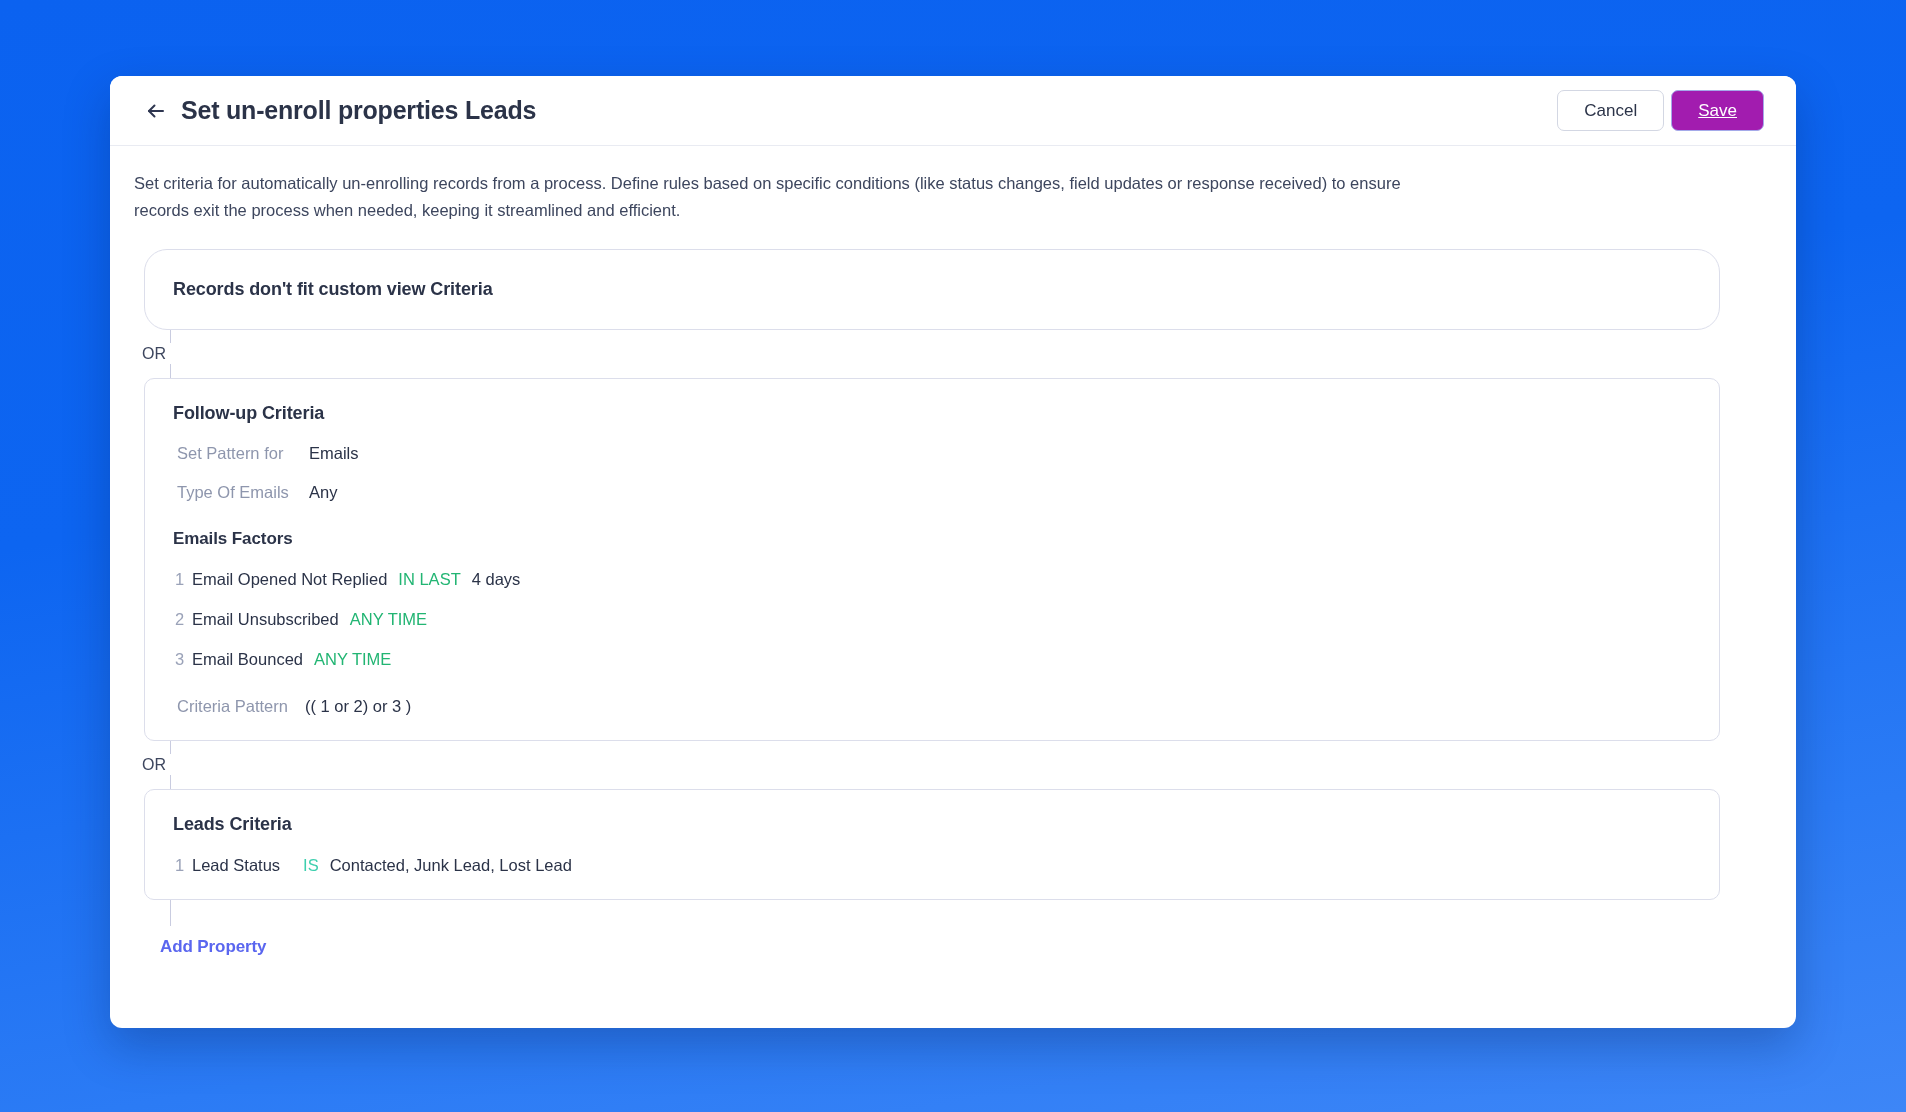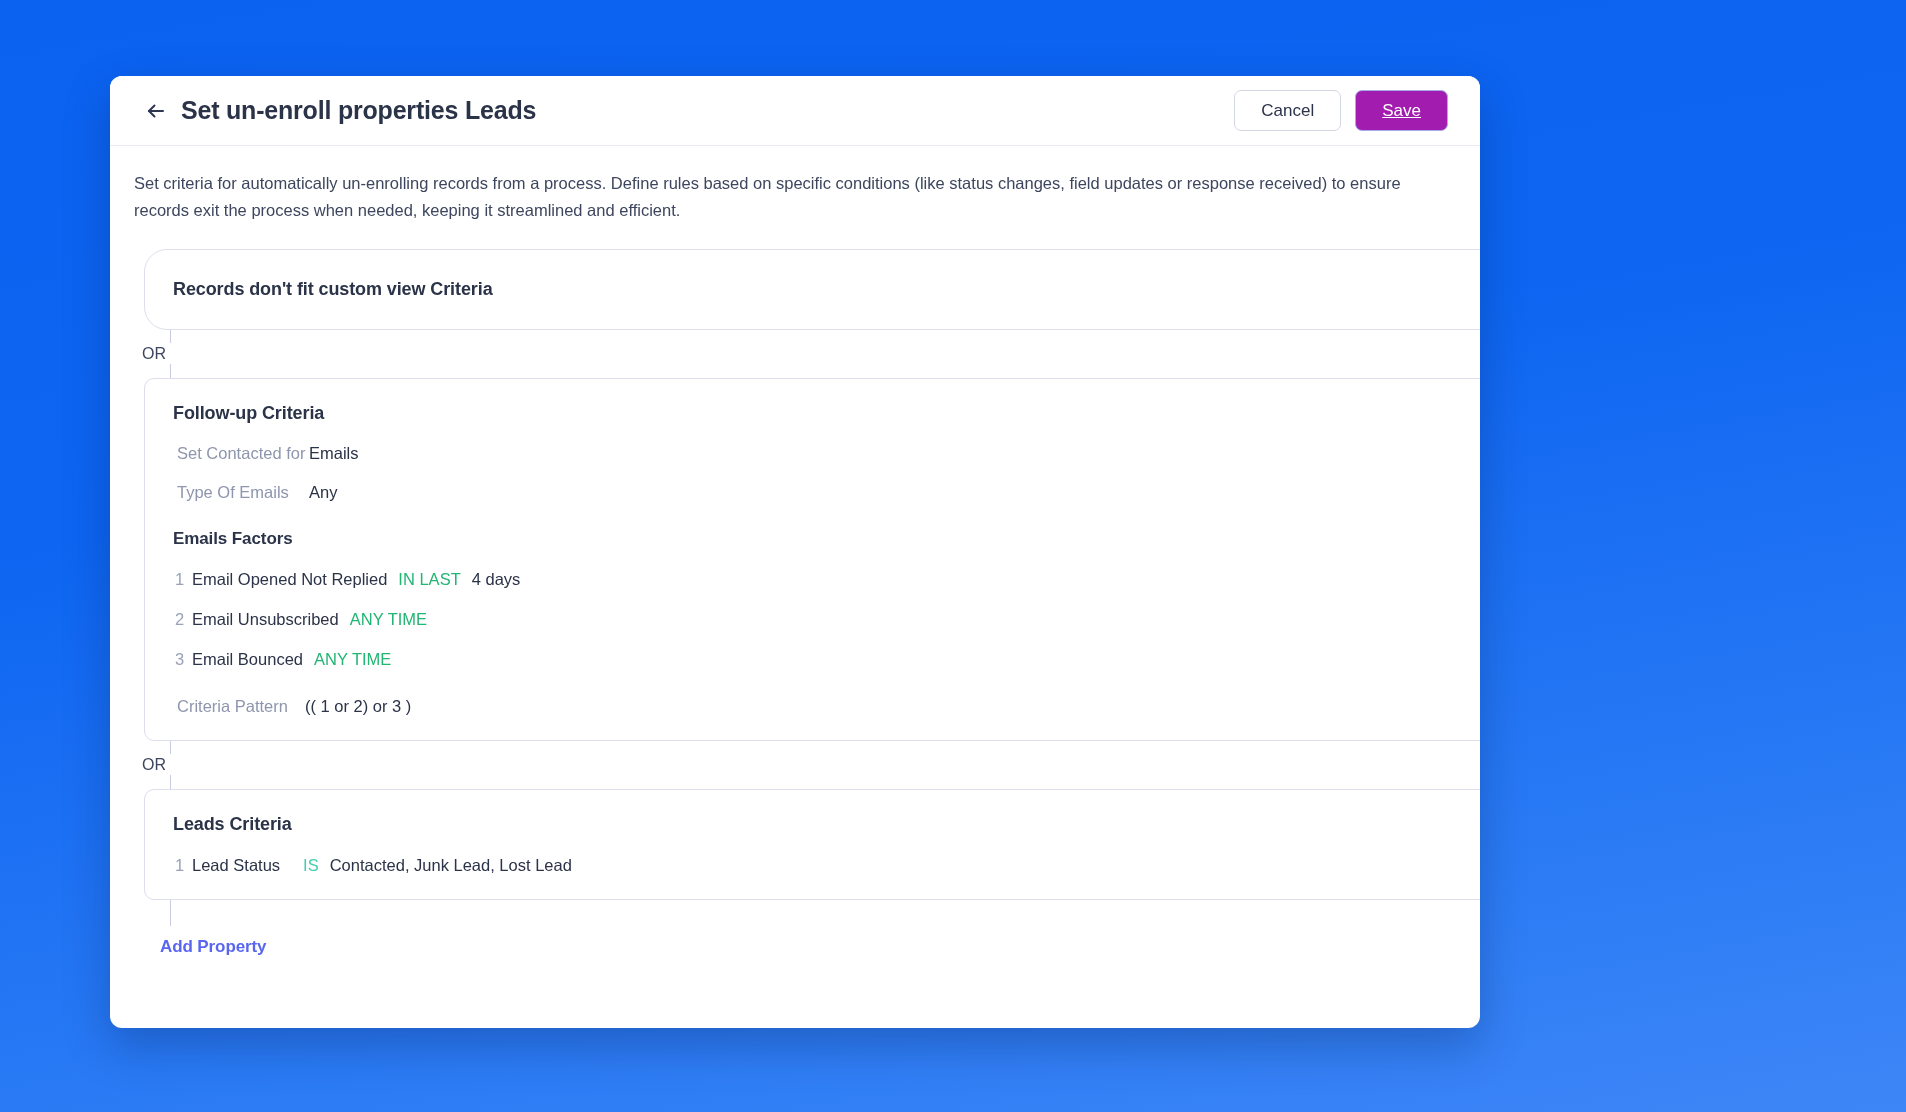--- a/index.html
+++ b/index.html
@@ -15,21 +15,21 @@
     font-family: "Liberation Sans", sans-serif;
     background: linear-gradient(170deg, #0b62f0 0%, #0d65f1 38%, #2b7bf5 78%, #3d86f7 100%);
     position: relative;
   }
 
   
   .panel {
     position: absolute;
     left: 110px;
     top: 76px;
-    width: 1370px;
+    width: 1686px;
     height: 952px;
     background: #ffffff;
     border-radius: 12px;
     box-shadow: 0 18px 46px rgba(5, 34, 90, 0.30);
     overflow: hidden;
     display: flex;
     flex-direction: column;
   }
 
   
@@ -61,21 +61,21 @@
     font-weight: bold;
     color: #2b3348;
     letter-spacing: -0.2px;
     white-space: nowrap;
   }
 
   .header-actions {
     margin-left: auto;
     display: flex;
     align-items: center;
-    gap: 14px;
+    gap: 7px;
   }
 
   .btn {
     font-family: "Liberation Sans", sans-serif;
     font-size: 17px;
     border-radius: 7px;
     padding: 0 26px;
     height: 41px;
     line-height: 39px;
     cursor: pointer;
@@ -291,21 +291,21 @@
       </div>
 
       <div class="or-label">
         <span class="or-text">OR</span>
       </div>
 
       <div class="card">
         <div class="card-title">Follow-up Criteria</div>
 
         <div class="kv-row">
-          <div class="kv-label">Set Contacted for</div>
+          <div class="kv-label">Set Pattern for</div>
           <div class="kv-value">Emails</div>
         </div>
 
         <div class="kv-row">
           <div class="kv-label">Type Of Emails</div>
           <div class="kv-value">Any</div>
         </div>
 
         <div class="section-heading">Emails Factors</div>
 

